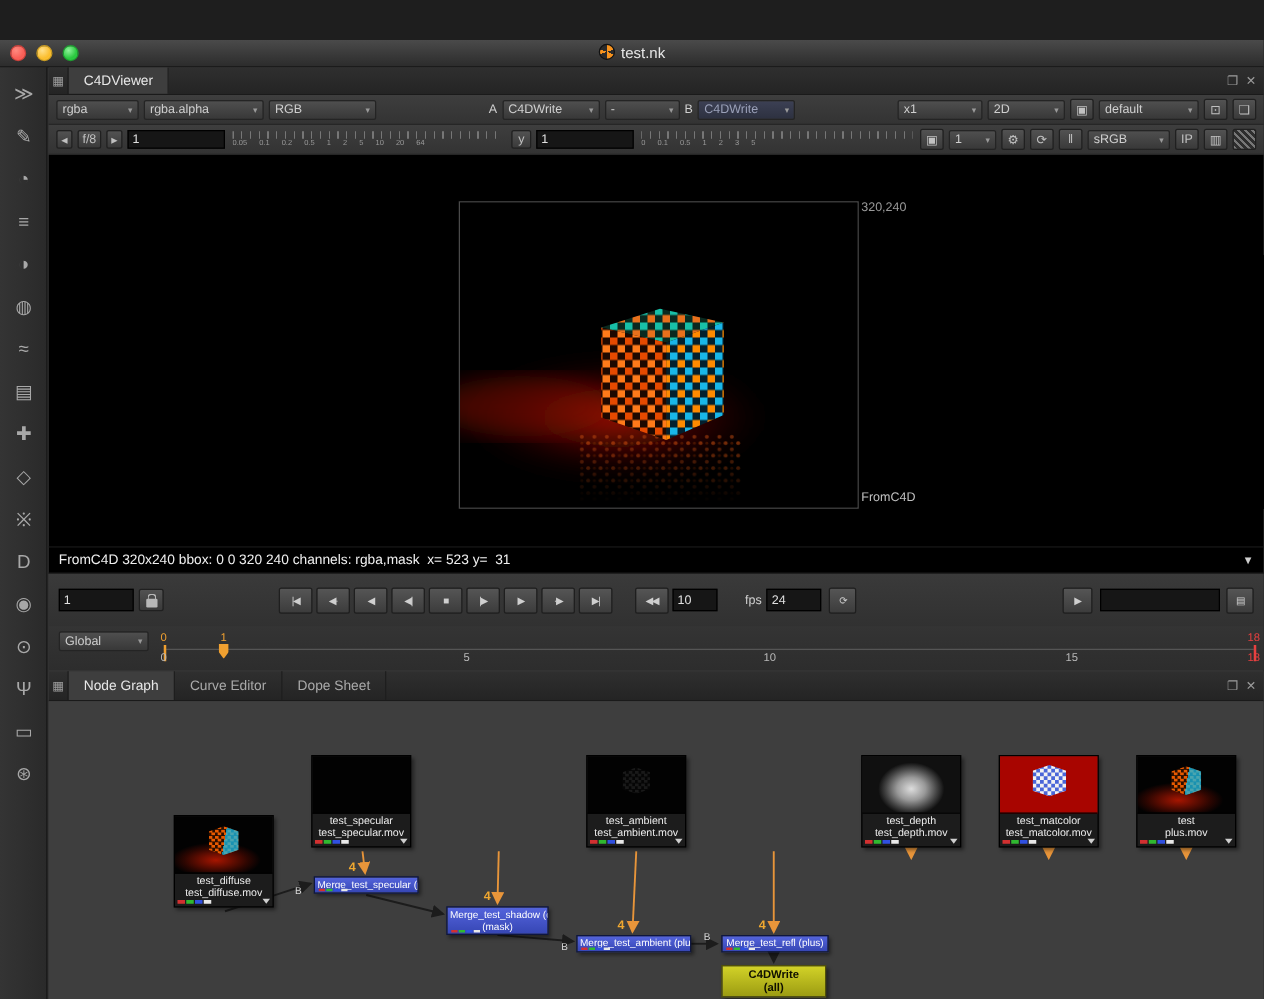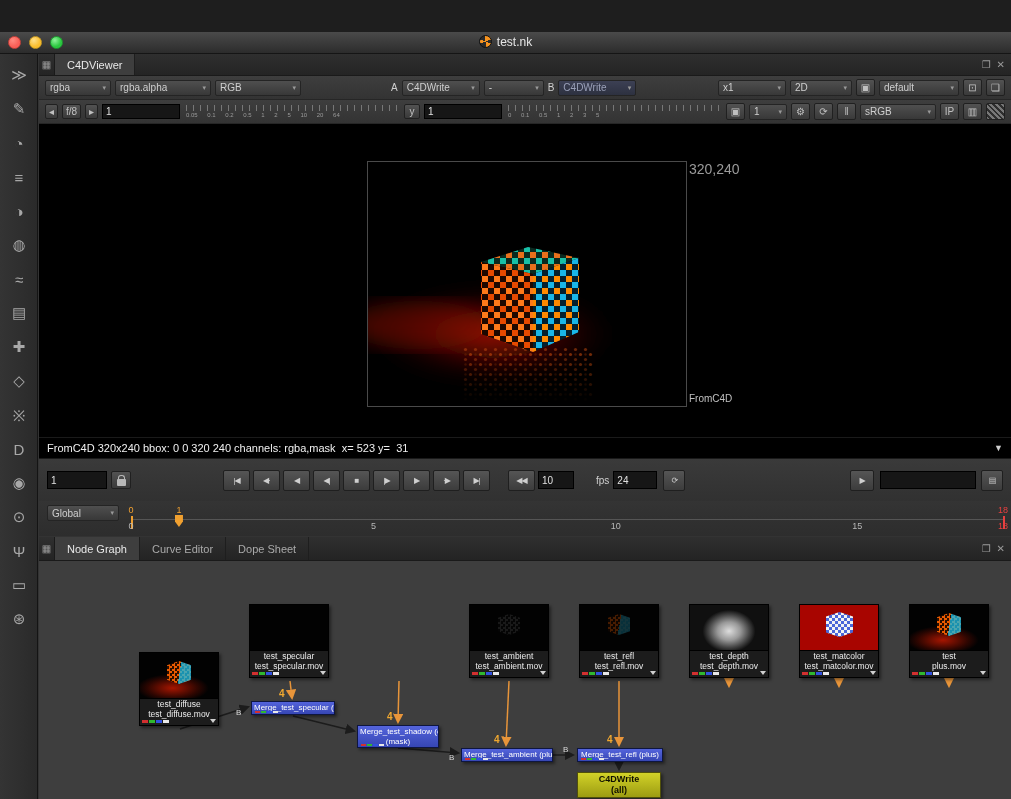--- a/index.html
+++ b/index.html
@@ -53,21 +53,21 @@
     display:flex; align-items:center; gap:4px; padding:0 6px; }
 
   .slider { position:relative; flex:1; height:20px; margin:0 2px; }
   .slider .ticks { position:absolute; left:0; right:0; top:3px; height:6px;
     background:repeating-linear-gradient(90deg,#777 0 1px,transparent 1px 7px); }
   .slider .scale { position:absolute; left:0; right:0; top:10px; color:#9a9a9a; font-size:6px;
     white-space:nowrap; overflow:hidden; word-spacing:8px; }
 
   .vcanvas { position:relative; height:313px; background:#000; }
   .fmt-rect { position:absolute; left:328px; top:37px; width:320px; height:246px; border:1px solid #4a4a4a; }
-  .res-label { position:absolute; left:650px; top:37px; color:#9a9a9a; font-size:14px; }
+  .res-label { position:absolute; left:650px; top:37px; color:#9a9a9a; font-size:10px; }
   .src-label { position:absolute; left:650px; top:269px; color:#c0c0c0; font-size:10px; }
 
   .statusbar { height:22px; background:#000; display:flex; align-items:center; padding:0 8px;
     border-top:1px solid #1a1a1a; border-bottom:1px solid #1a1a1a; }
   .statusbar .txt { color:#f0f0f0; font-size:11px; white-space:pre; }
   .statusbar .arr { margin-left:auto; color:#cfcfcf; font-size:9px; }
 
   .transport { height:42px; background:linear-gradient(#3a3a3a,#313131); display:flex; align-items:center; padding:0 8px; }
   .tbtn { width:27px; height:21px; background:linear-gradient(#555,#3c3c3c); border:1px solid #1f1f1f; border-radius:2px;
     color:#cfcfcf; font-size:8px; letter-spacing:-1px; display:inline-flex; align-items:center; justify-content:center; }
@@ -310,21 +310,21 @@
         </div>
       <div class="iconbtn">
           <span>⚙</span>
         </div>
       <div class="iconbtn">
           <span>⟳</span>
         </div>
       <div class="iconbtn">
           <span>‖</span>
         </div>
-      <div class="dd" style="width:76px">
+      <div class="dd" style="width:66px">
           <span>sRGB</span>
           <span class="arr">▾</span>
         </div>
       <div class="iconbtn">
           <span>IP</span>
         </div>
       <div class="iconbtn">
           <span>▥</span>
         </div>
       <div class="stripebtn"></div>
@@ -530,32 +530,20 @@
         <div class="rname">test_ambient</div>
         <div class="rfile">test_ambient.mov</div>
         <div class="chips">
             <i class="c-r"></i>
             <i class="c-g"></i>
             <i class="c-b"></i>
             <i class="c-w"></i>
           </div>
         <i class="ntri"></i>
       </div>
-      <div class="rnode" style="left:540px;top:43px">
-        <div class="rthumb th-refl"></div>
-        <div class="rname">test_refl</div>
-        <div class="rfile">test_refl.mov</div>
-        <div class="chips">
-            <i class="c-r"></i>
-            <i class="c-g"></i>
-            <i class="c-b"></i>
-            <i class="c-w"></i>
-          </div>
-        <i class="ntri"></i>
-      </div>
       <div class="rnode" style="left:650px;top:43px">
         <div class="rthumb th-depth"></div>
         <div class="rname">test_depth</div>
         <div class="rfile">test_depth.mov</div>
         <div class="chips">
             <i class="c-r"></i>
             <i class="c-g"></i>
             <i class="c-b"></i>
             <i class="c-w"></i>
           </div>

